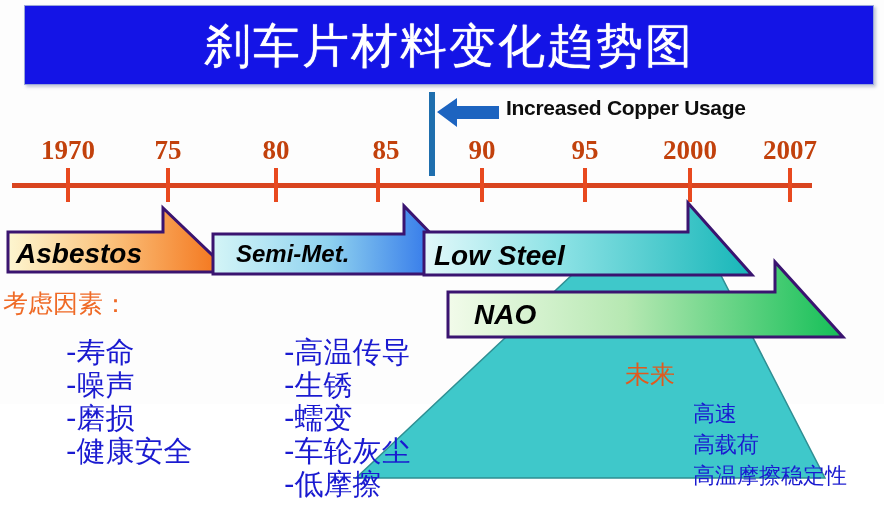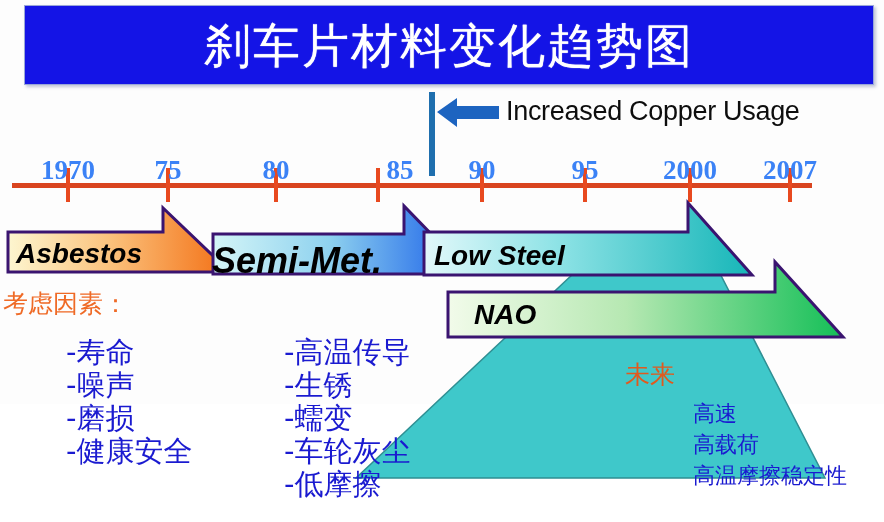--- a/index.html
+++ b/index.html
@@ -31,51 +31,50 @@
   }
 
   
   .copper-line{
     position:absolute;left:429px;top:92px;width:6px;height:84px;
     background:#1f6fae;
   }
   .copper-arrow{position:absolute;left:437px;top:96px;width:62px;height:32px;}
   .copper-label{
     position:absolute;left:506px;top:96px;
-    font-size:27px;font-weight:normal;color:#0d0d0d;
+    font-size:21px;font-weight:bold;color:#0d0d0d;
     white-space:nowrap;letter-spacing:-.3px;
   }
 
   
   .axis{
     position:absolute;left:12px;top:183px;width:800px;height:5px;
     background:#d9441f;
   }
   .tick{
     position:absolute;top:168px;width:4px;height:34px;background:#e8491f;
   }
   .year{
     position:absolute;top:135px;
-    font-size:27px;font-weight:bold;color:#3b82f6;
+    font-size:27px;font-weight:bold;color:#c2410c;
     transform:translateX(-50%);white-space:nowrap;
     font-family:"Liberation Serif","DejaVu Serif",serif;
-    margin-top:20px;
   }
 
   
   .phases{position:absolute;left:0;top:0;width:884px;height:522px;}
 
   .phase-label{
     position:absolute;
     font-style:italic;font-weight:bold;color:#000;
     white-space:nowrap;
     font-family:"Liberation Sans","DejaVu Sans",sans-serif;
   }
   #lbl-asbestos{left:16px;top:238px;font-size:28px;}
-  #lbl-semimet{left:212px;top:240px;font-size:36px;}
+  #lbl-semimet{left:236px;top:240px;font-size:24px;}
   #lbl-lowsteel{left:434px;top:240px;font-size:28px;text-align:right;}
   #lbl-nao{left:474px;top:299px;font-size:28px;}
 
   
   .factors-title{
     position:absolute;left:3px;top:287px;
     font-size:25px;color:#ef6a26;font-weight:normal;white-space:nowrap;
     font-family:"DejaVu Sans","Liberation Sans",sans-serif;
   }
   .factor-col{position:absolute;}
@@ -123,21 +122,21 @@
       <div class="tick" style="left: 376px;"></div>
       <div class="tick" style="left: 480px;"></div>
       <div class="tick" style="left: 583px;"></div>
       <div class="tick" style="left: 688px;"></div>
       <div class="tick" style="left: 788px;"></div>
     </div>
   <div id="timeline-years">
       <div class="year" style="left: 68px;">1970</div>
       <div class="year" style="left: 168px;">75</div>
       <div class="year" style="left: 276px;">80</div>
-      <div class="year" style="left: 400px;">85</div>
+      <div class="year" style="left: 386px;">85</div>
       <div class="year" style="left: 482px;">90</div>
       <div class="year" style="left: 585px;">95</div>
       <div class="year" style="left: 690px;">2000</div>
       <div class="year" style="left: 790px;">2007</div>
     </div>
 
   <svg class="phases" viewBox="0 0 884 522">
     <defs>
       <linearGradient id="g-asb" x1="0" y1="0" x2="1" y2="0">
         <stop offset="0%" stop-color="#fdf6d0"></stop>

